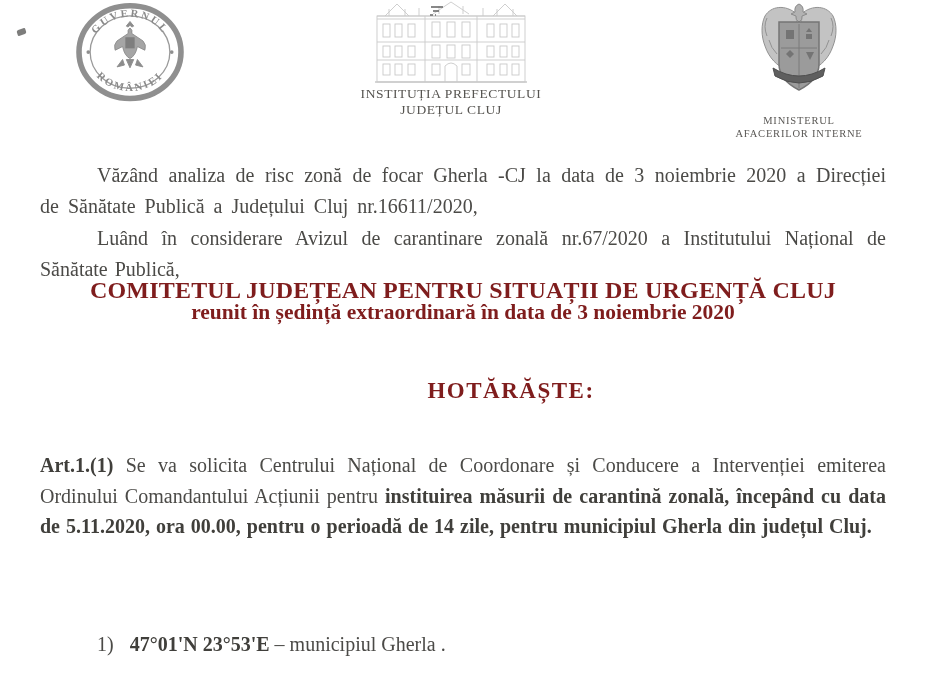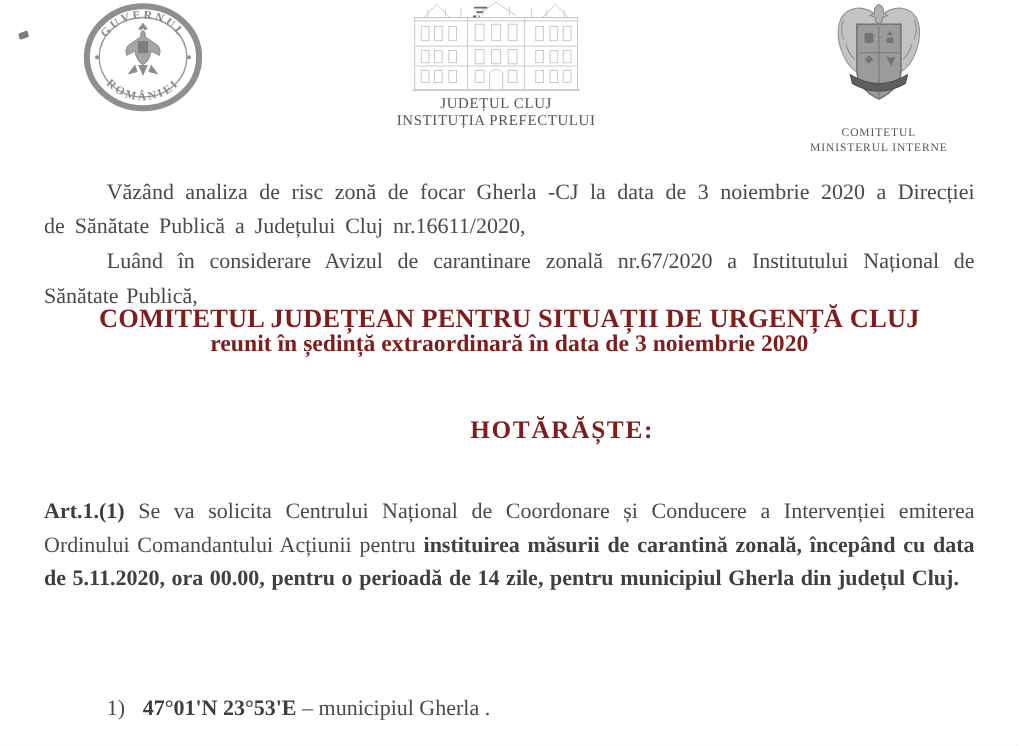--- a/index.html
+++ b/index.html
@@ -144,22 +144,22 @@
         <path d="M70,82 V66 Q76,60 82,66 V82"></path>
       </g>
 
       <g stroke="#6b6b6b" stroke-width="1.6">
         <path d="M56,7 H68"></path>
           <path d="M58,11 H64"></path>
           <path d="M55,15 H58 M60,15 H61"></path>
       </g>
     </svg>
     <div class="prefect-caption">
+      <div>INSTITUȚIA PREFECTULUI</div>
       <div>JUDEȚUL CLUJ</div>
-      <div>INSTITUȚIA PREFECTULUI</div>
     </div>
   </div>
 
   <div class="arms-wrap">
     <svg width="92" height="104" viewBox="0 0 92 104">
 
       <g fill="#c3c3c3" stroke="#929292" stroke-width="1">
         <path d="M44,12 C32,2 18,4 12,14 C8,22 8,34 12,44 C16,56 24,64 34,68 L44,60 Z"></path>
         <path d="M48,12 C60,2 74,4 80,14 C84,22 84,34 80,44 C76,56 68,64 58,68 L48,60 Z"></path>
         <path d="M14,16 q-4,8 0,18 M16,38 q2,8 8,14" fill="none"></path>
@@ -174,22 +174,22 @@
       <g fill="#747474">
         <rect x="33" y="28" width="8" height="9"></rect>
         <path d="M56,26 l3,4 h-6 z M53,32 h6 v5 h-6 z"></path>
         <path d="M33,52 l4,-4 l4,4 l-4,4 z"></path>
         <path d="M53,50 h8 l-4,8 z"></path>
       </g>
 
       <path d="M20,66 Q46,82 72,66 L70,74 Q46,88 22,74 Z" fill="#5f5f5f" stroke="#4e4e4e" stroke-width="1"></path>
     </svg>
     <div class="ministry-caption">
-      <div>COMITETUL</div>
-      <div>MINISTERUL INTERNE</div>
+      <div>MINISTERUL</div>
+      <div>AFACERILOR INTERNE</div>
     </div>
   </div>
 
   <p class="p indent" id="p1">Văzând analiza de risc zonă de focar Gherla -CJ la data de 3 noiembrie 2020 a Direcției de Sănătate Publică a Județului Cluj nr.16611/2020,</p>
   <p class="p indent" id="p2">Luând în considerare Avizul de carantinare zonală nr.67/2020 a Institutului Național de Sănătate Publică,</p>
 
   <div class="centerline" id="doc-title">COMITETUL JUDEȚEAN PENTRU SITUAȚII DE URGENȚĂ CLUJ</div>
   <div class="centerline" id="doc-subtitle">reunit în ședință extraordinară în data de 3 noiembrie 2020</div>
   <div class="centerline" id="decision">HOTĂRĂȘTE:</div>
 

